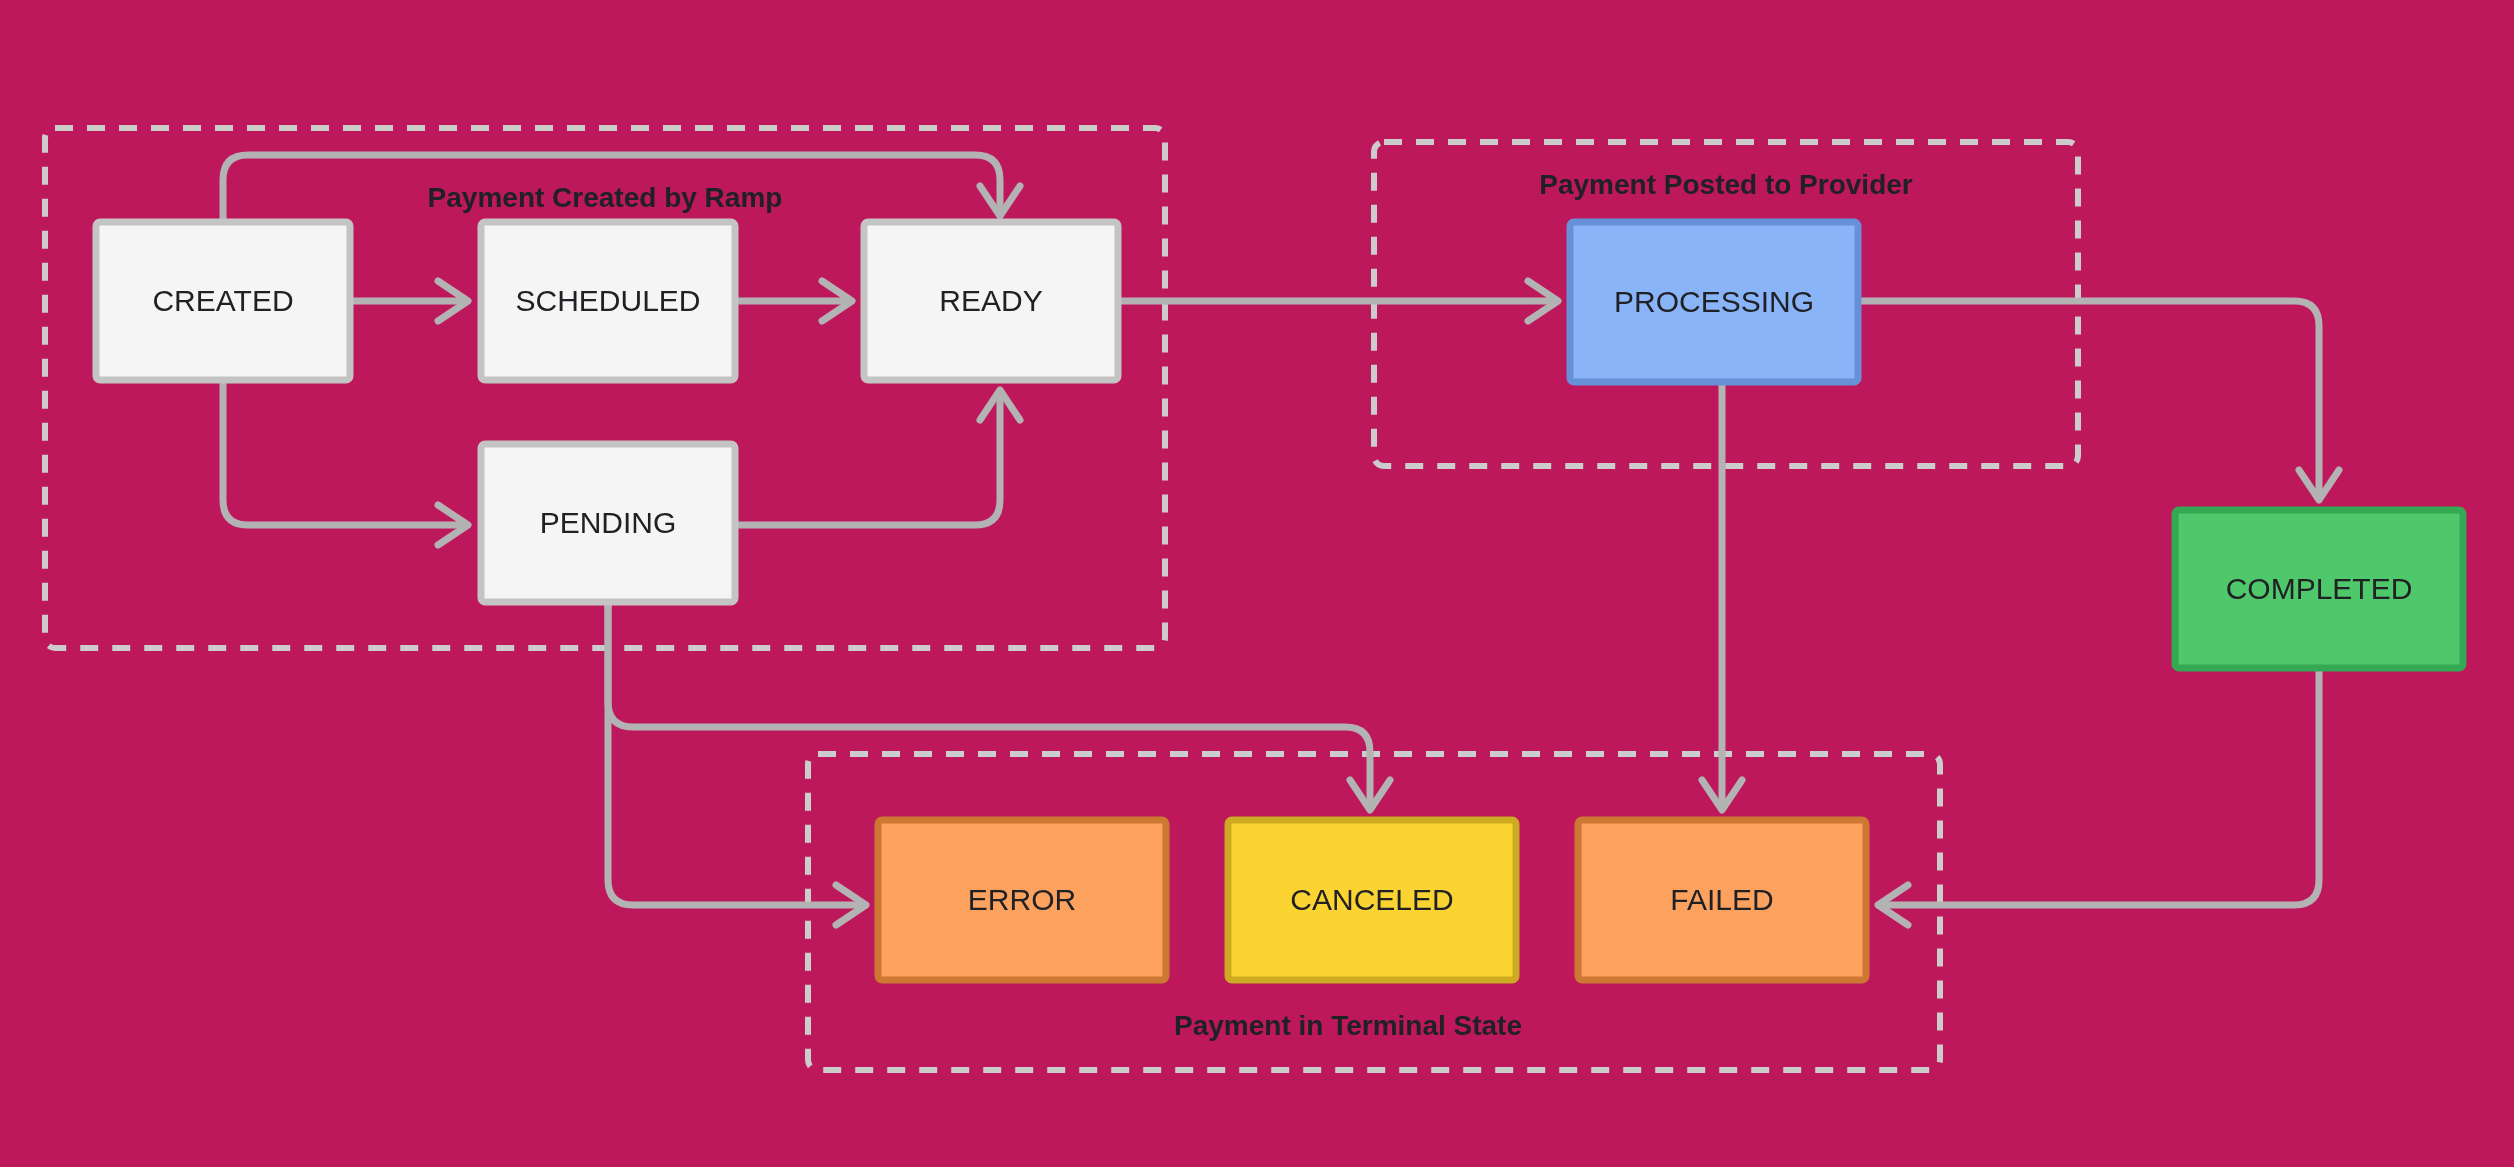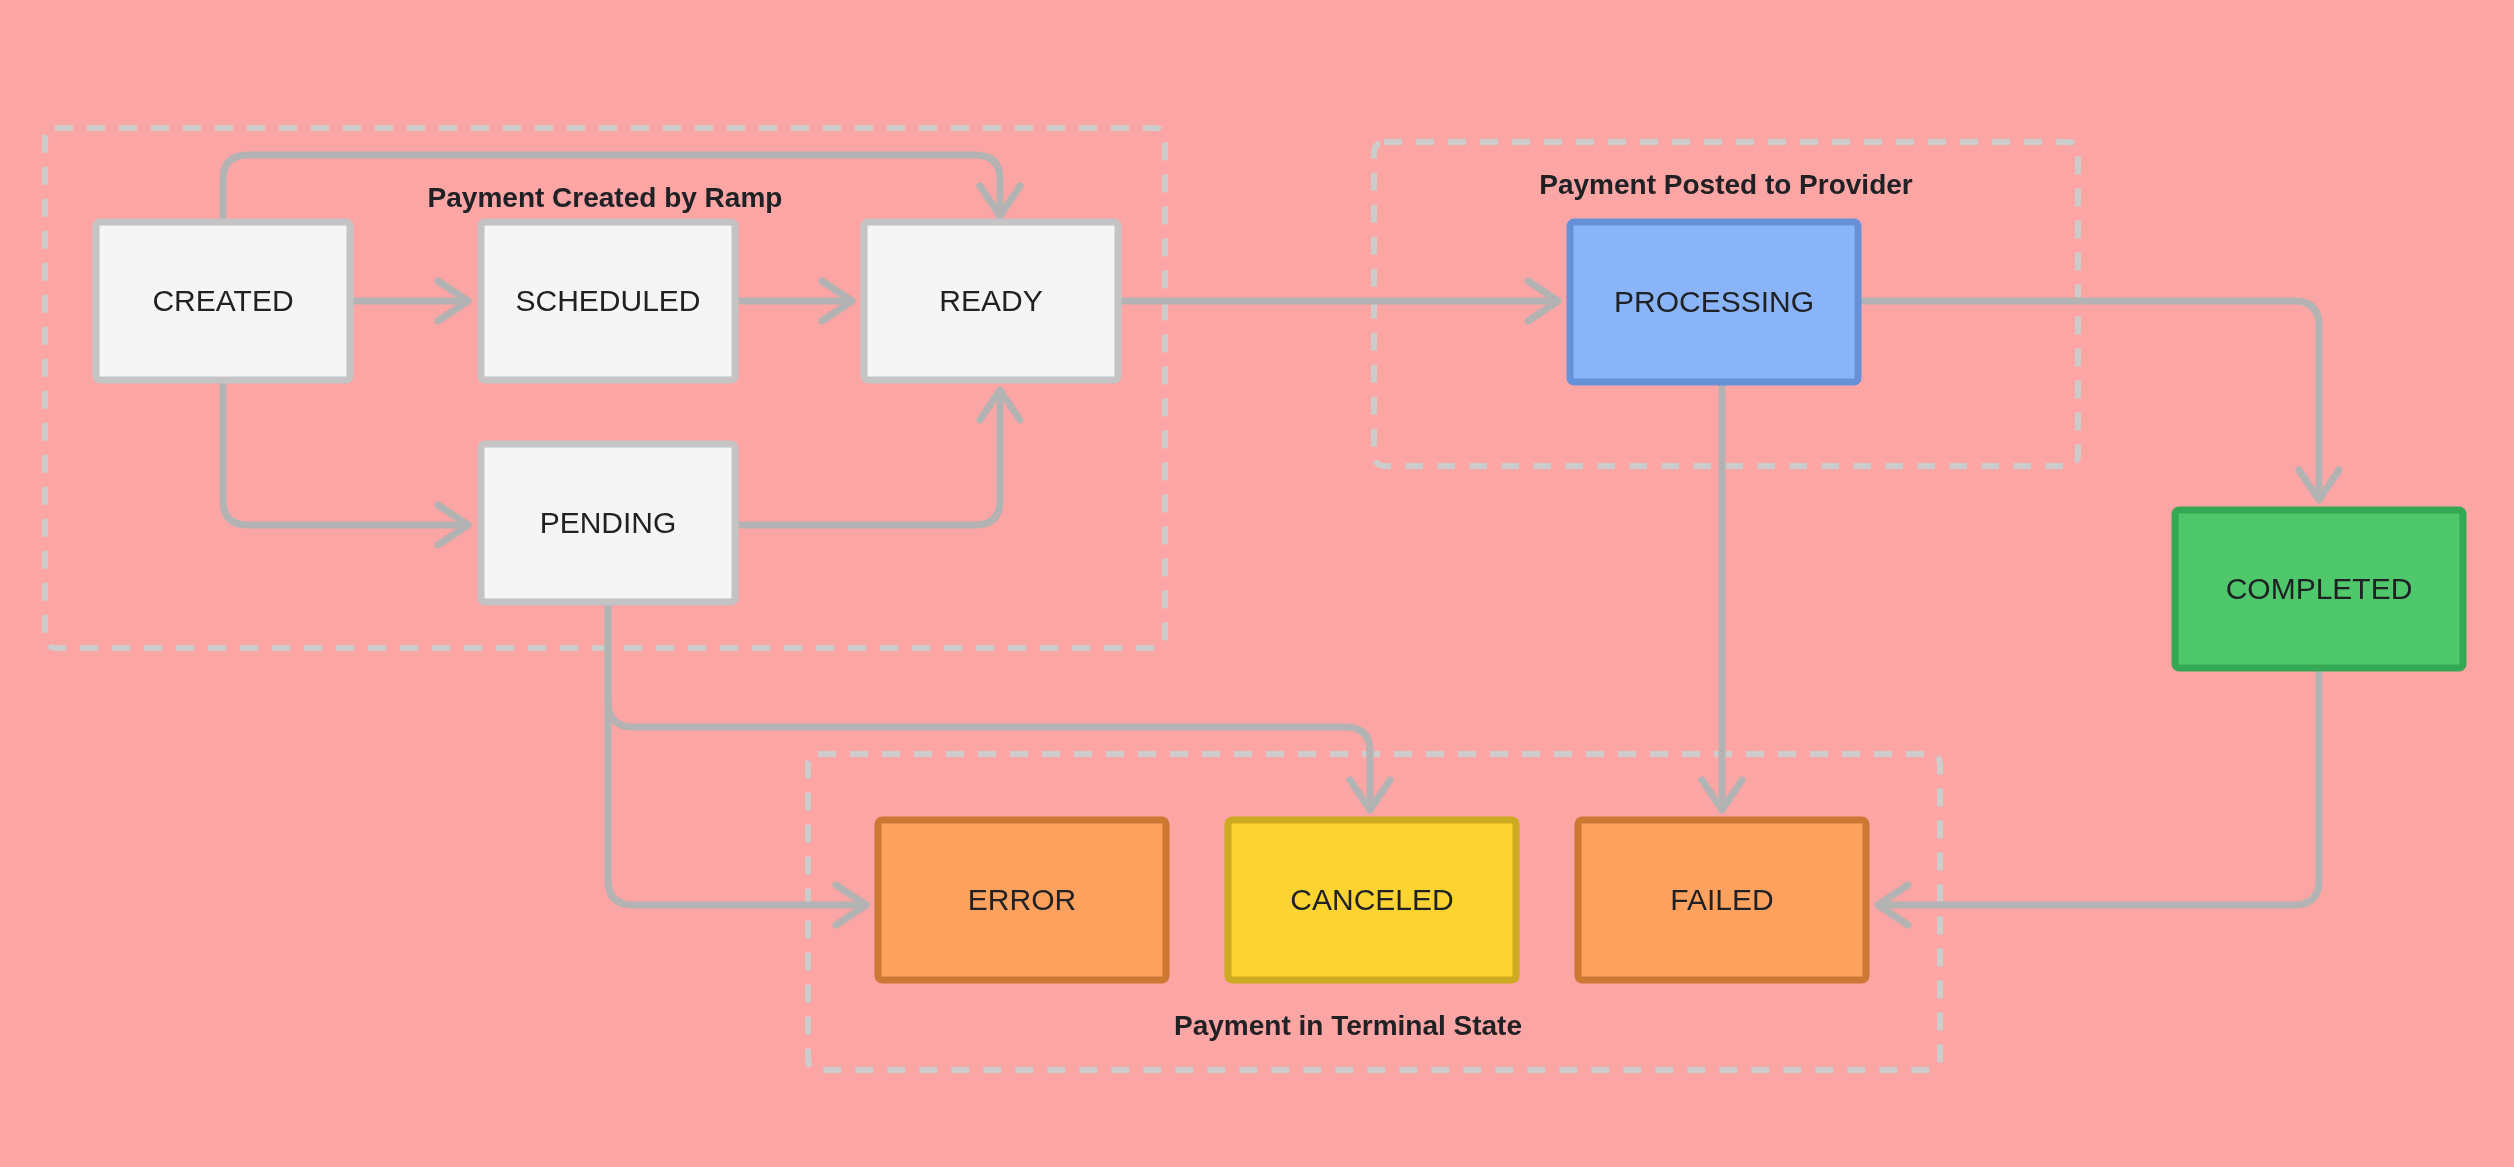--- a/index.html
+++ b/index.html
@@ -10,21 +10,21 @@
   body {
     width: 2514px;
     height: 1167px;
     font-family: "Liberation Sans", sans-serif;
     overflow: hidden;
   }
   #diagram-root {
     position: relative;
     width: 2514px;
     height: 1167px;
-    background: #fca5a5;
+    background: #be185d;
   }
   svg.canvas {
     position: absolute;
     top: 0;
     left: 0;
     width: 2514px;
     height: 1167px;
   }
   .node-label {
     font-family: "Liberation Sans", sans-serif;

